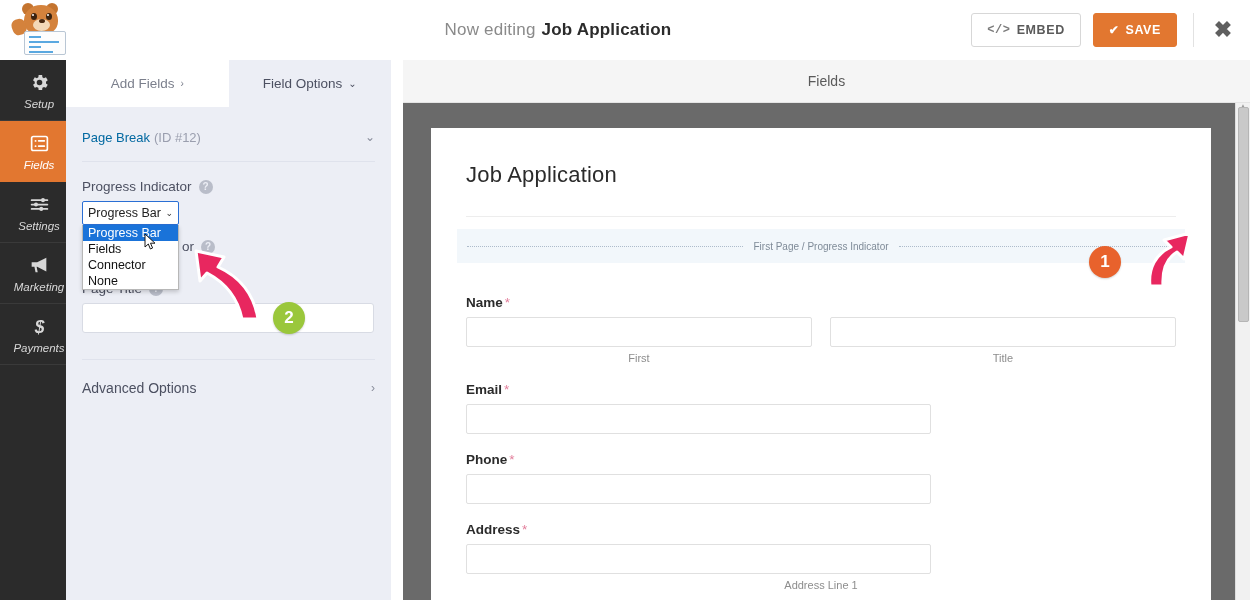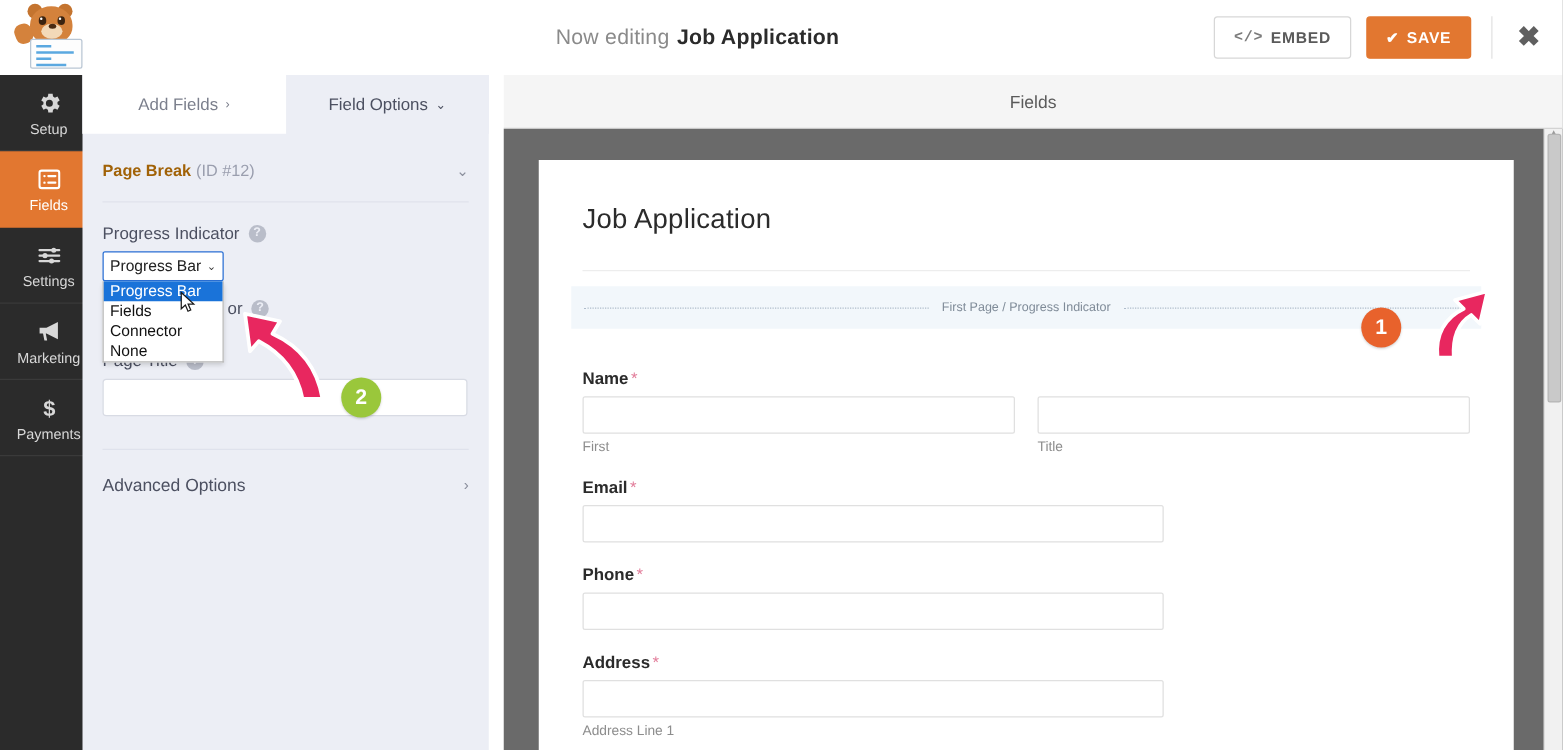--- a/index.html
+++ b/index.html
@@ -75,20 +75,21 @@
   
   .sidebar {
     position: absolute; left: 0; top: 60px; width: 78px; height: 540px;
     background: #2b2b2b;
   }
   .side-item {
     position: relative; width: 78px; height: 61px;
     display: flex; flex-direction: column; align-items: center; justify-content: center;
     color: #d8d8d8; cursor: pointer;
     border-bottom: 1px solid #3a3a3a;
+    font-style: italic;
   }
   .side-item.active { background: #e27730; color: #fff; border-bottom-color: #e27730; }
   .side-ico { height: 23px; display: flex; align-items: center; justify-content: center; }
   .side-ico svg { display: block; }
   .side-label { font-size: 11.5px; margin-top: 4px; }
 
   
   .panel {
     position: absolute; left: 66px; top: 60px; width: 325px; height: 540px;
     background: #eceef5;
@@ -184,21 +185,21 @@
   .dotline { flex: 1; border-top: 1px dotted #aebccb; }
   .pagebreak-text { font-size: 10px; color: #7f8b98; white-space: nowrap; }
 
   .fields { padding: 14px 35px 0 35px; }
   .f-label { font-size: 13.5px; color: #2b2b2b; font-weight: bold; margin-top: 18px; }
   .f-label .req { color: #e27d9a; font-weight: normal; margin-left: 2px; }
   .f-input {
     height: 30px; background: #fff; border: 1px solid #e0e0e0; border-radius: 2px;
     margin-top: 7px;
   }
-  .f-sub { font-size: 11px; color: #8d8d8d; margin-top: 5px; }
+  .f-sub { font-size: 11px; color: #8d8d8d; margin-top: 5px; text-align: center; }
   .row2 { display: flex; gap: 18px; }
   .row2 > div { flex: 1; }
 
   
   .vscroll {
     position: absolute; right: 0; top: 103px; width: 15px; height: 497px;
     background: #f1f1f1; border-left: 1px solid #dedede;
   }
   .vthumb {
     position: absolute; left: 2px; top: 4px; width: 11px; height: 215px;
@@ -329,21 +330,21 @@
       <div class="ptab active">
         <span>Field Options</span>
         <span class="chev">⌄</span>
       </div>
     </div>
 
     <div class="panel-body">
 
       <div class="fld-head">
         <div class="fld-title">
-          <span style="font-weight:bold;color:#a16207">Page Break</span>
+          <span style="font-weight:normal;color:#0369a1">Page Break</span>
           <span>(ID #12)</span>
         </div>
         <div class="fld-chev">⌄</div>
       </div>
 
       
       <div class="opt-label">
         <span>Progress Indicator</span>
         <span class="help-ico">?</span>
       </div>

